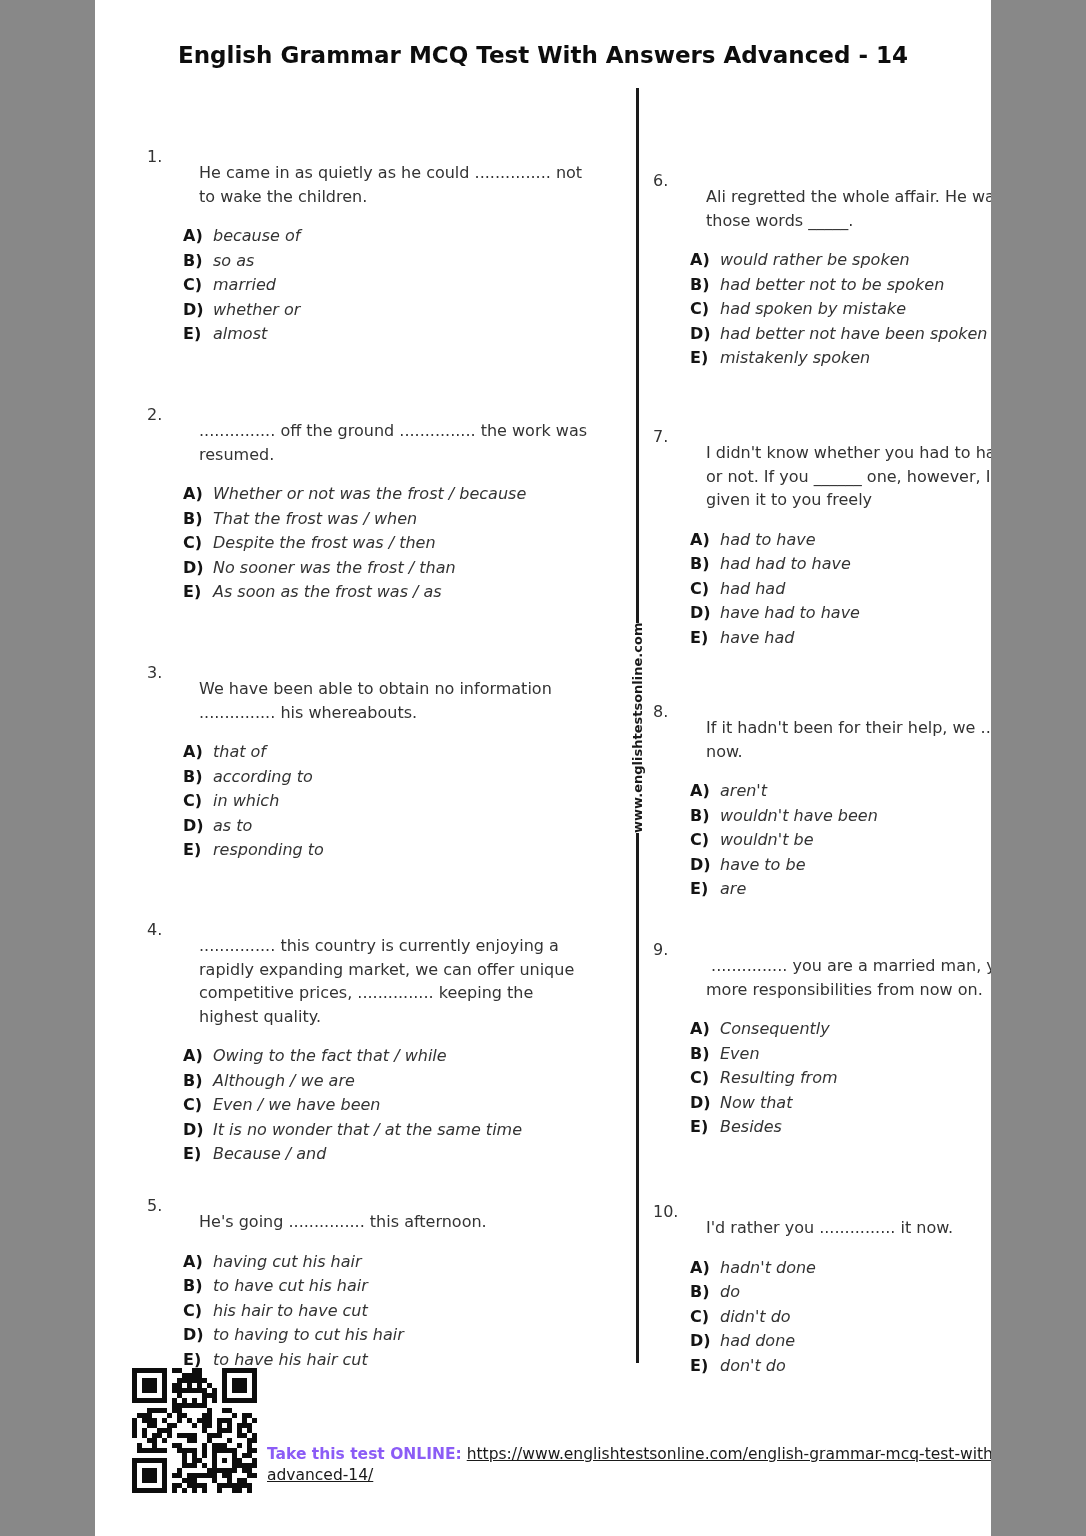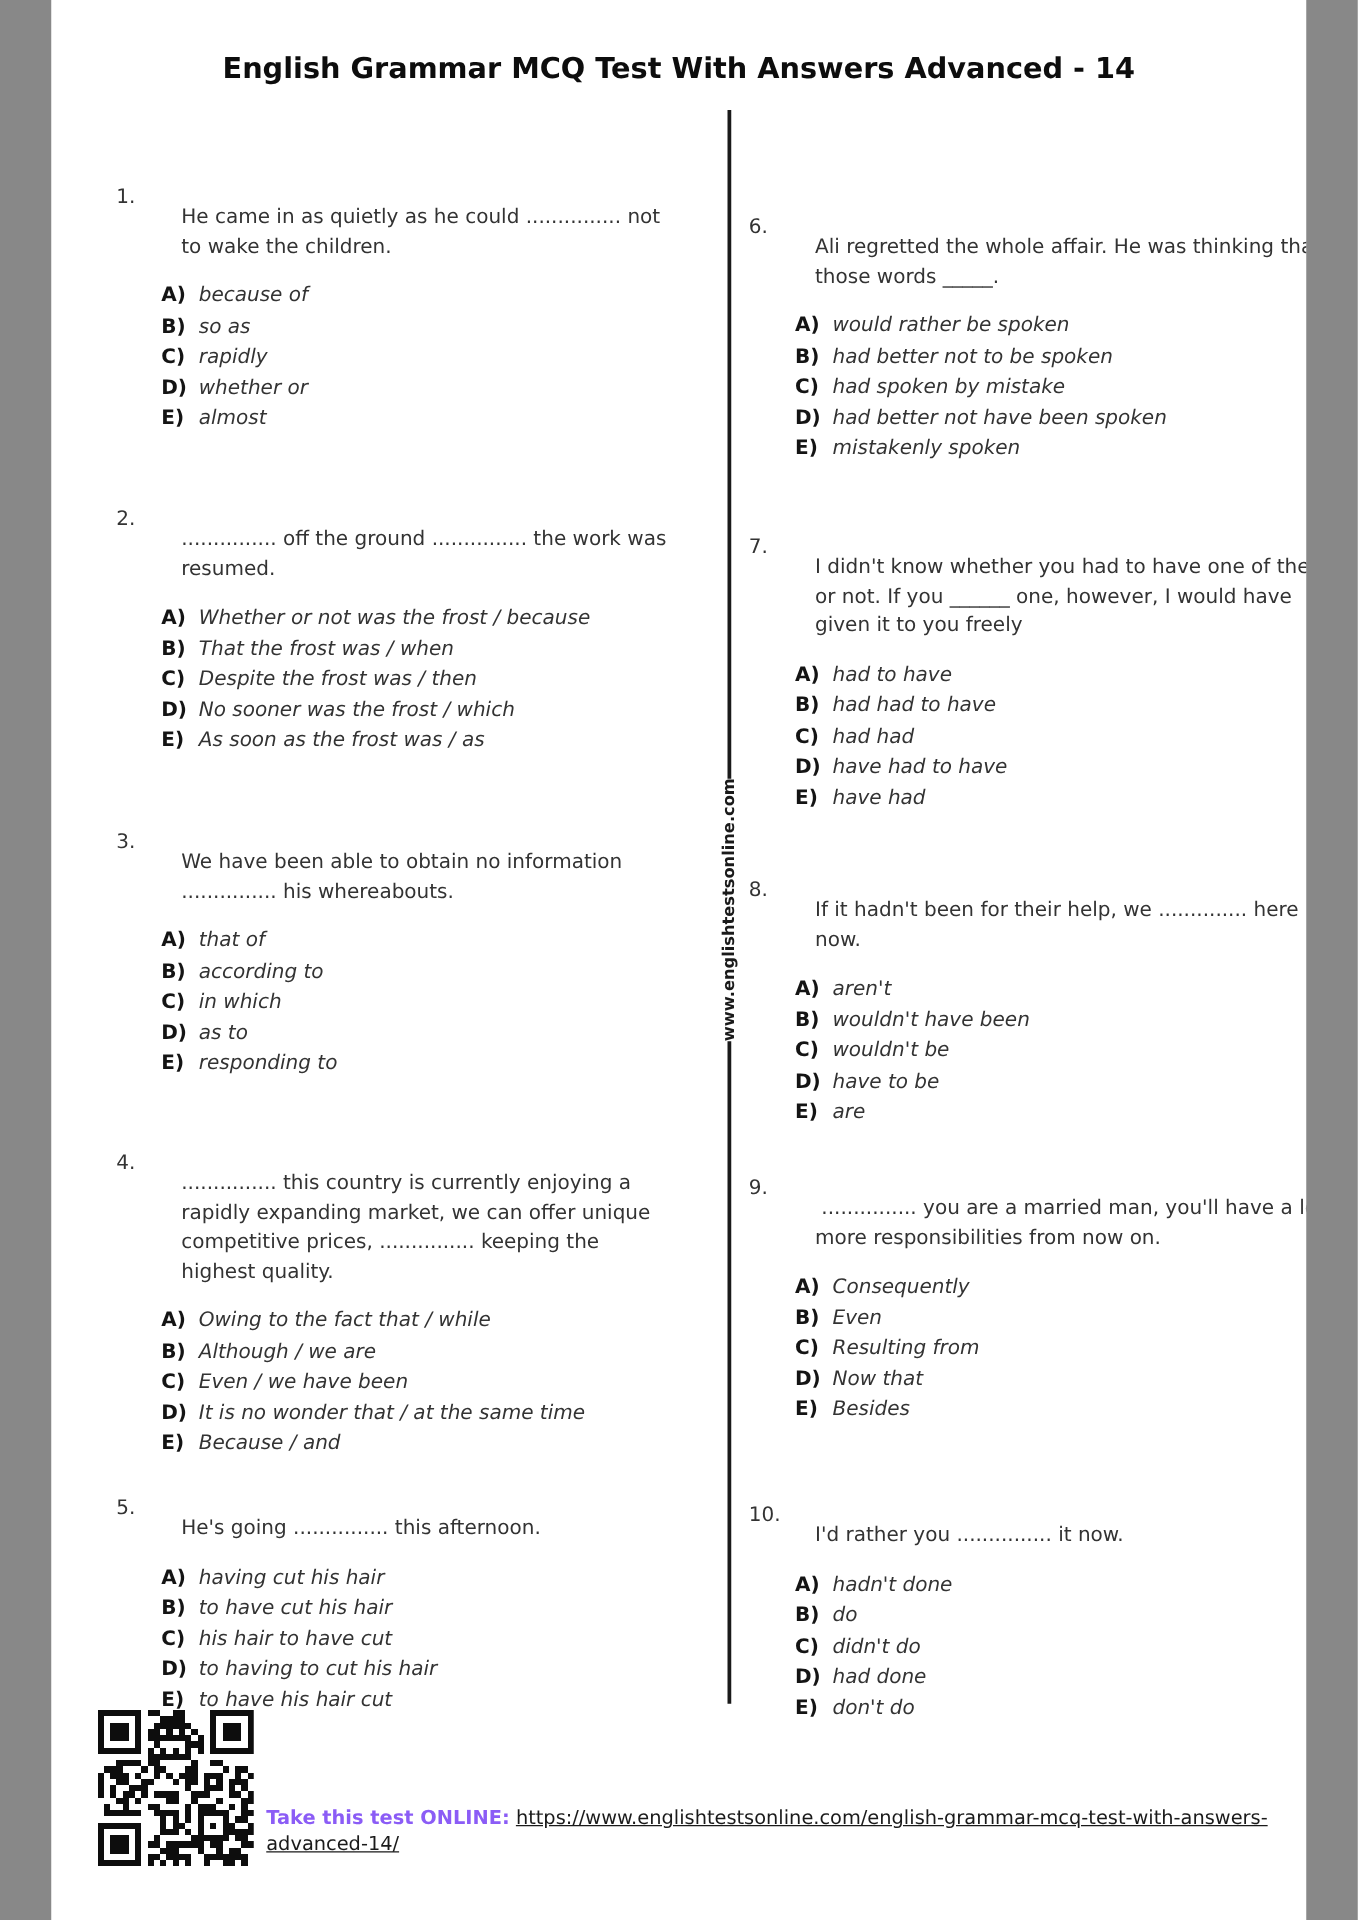--- a/index.html
+++ b/index.html
@@ -1,18 +1,18 @@
 <!DOCTYPE html>
 <html><head>
 <meta charset="utf-8">
 <style>
   html,body{margin:0;padding:0;background:#888;}
   .page{
     position:relative;
-    width:1004px;height:1536px;
+    width:896px;height:1536px;
     margin:0 auto;
     background:#ffffff;
     font-family:"DejaVu Sans","Liberation Sans",sans-serif;
     color:#333;
     overflow:hidden;
   }
   .page-title{
     position:absolute;top:42px;left:0;width:100%;
     text-align:center;
     font-size:23px;font-weight:bold;color:#0d0d0d;
@@ -94,21 +94,21 @@
             <div class="option">
               <span class="opt-label">A)</span>
               <span class="opt-text">because of</span>
             </div>
             <div class="option">
               <span class="opt-label">B)</span>
               <span class="opt-text">so as</span>
             </div>
             <div class="option">
               <span class="opt-label">C)</span>
-              <span class="opt-text">rapidly</span>
+              <span class="opt-text">married</span>
             </div>
             <div class="option">
               <span class="opt-label">D)</span>
               <span class="opt-text">whether or</span>
             </div>
             <div class="option">
               <span class="opt-label">E)</span>
               <span class="opt-text">almost</span>
             </div>
           </div>
@@ -126,21 +126,21 @@
             <div class="option">
               <span class="opt-label">B)</span>
               <span class="opt-text">That the frost was / when</span>
             </div>
             <div class="option">
               <span class="opt-label">C)</span>
               <span class="opt-text">Despite the frost was / then</span>
             </div>
             <div class="option">
               <span class="opt-label">D)</span>
-              <span class="opt-text">No sooner was the frost / which</span>
+              <span class="opt-text">No sooner was the frost / than</span>
             </div>
             <div class="option">
               <span class="opt-label">E)</span>
               <span class="opt-text">As soon as the frost was / as</span>
             </div>
           </div>
         </div>
       </div>
       <div class="question" style="top: 661px;">
         <div class="q-num">3.</div>

